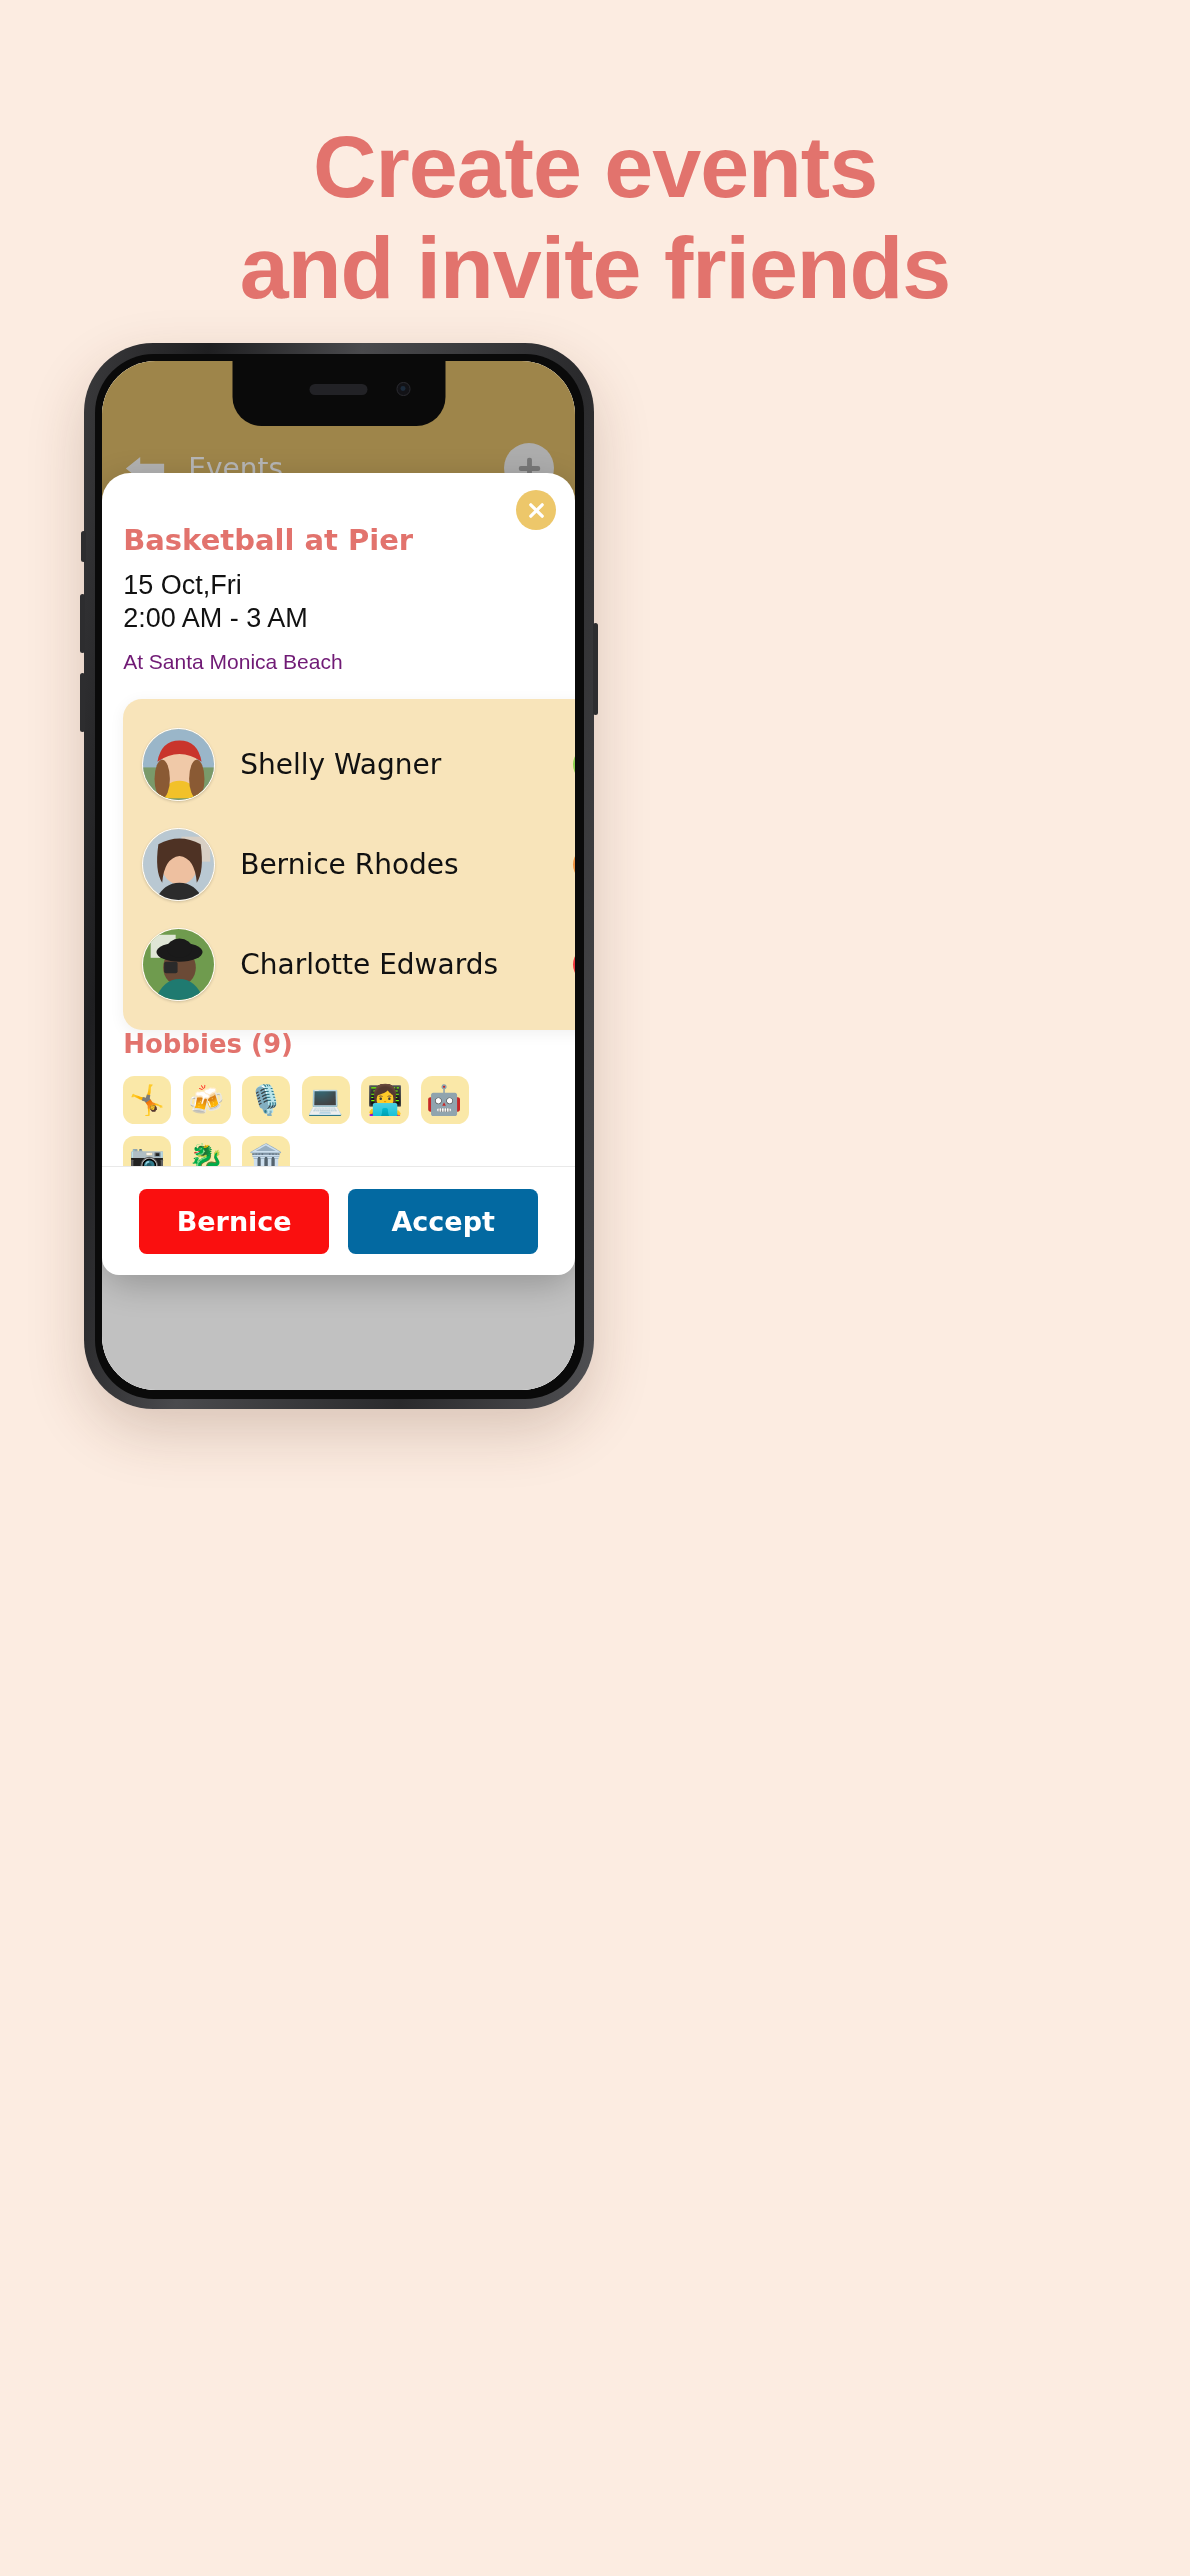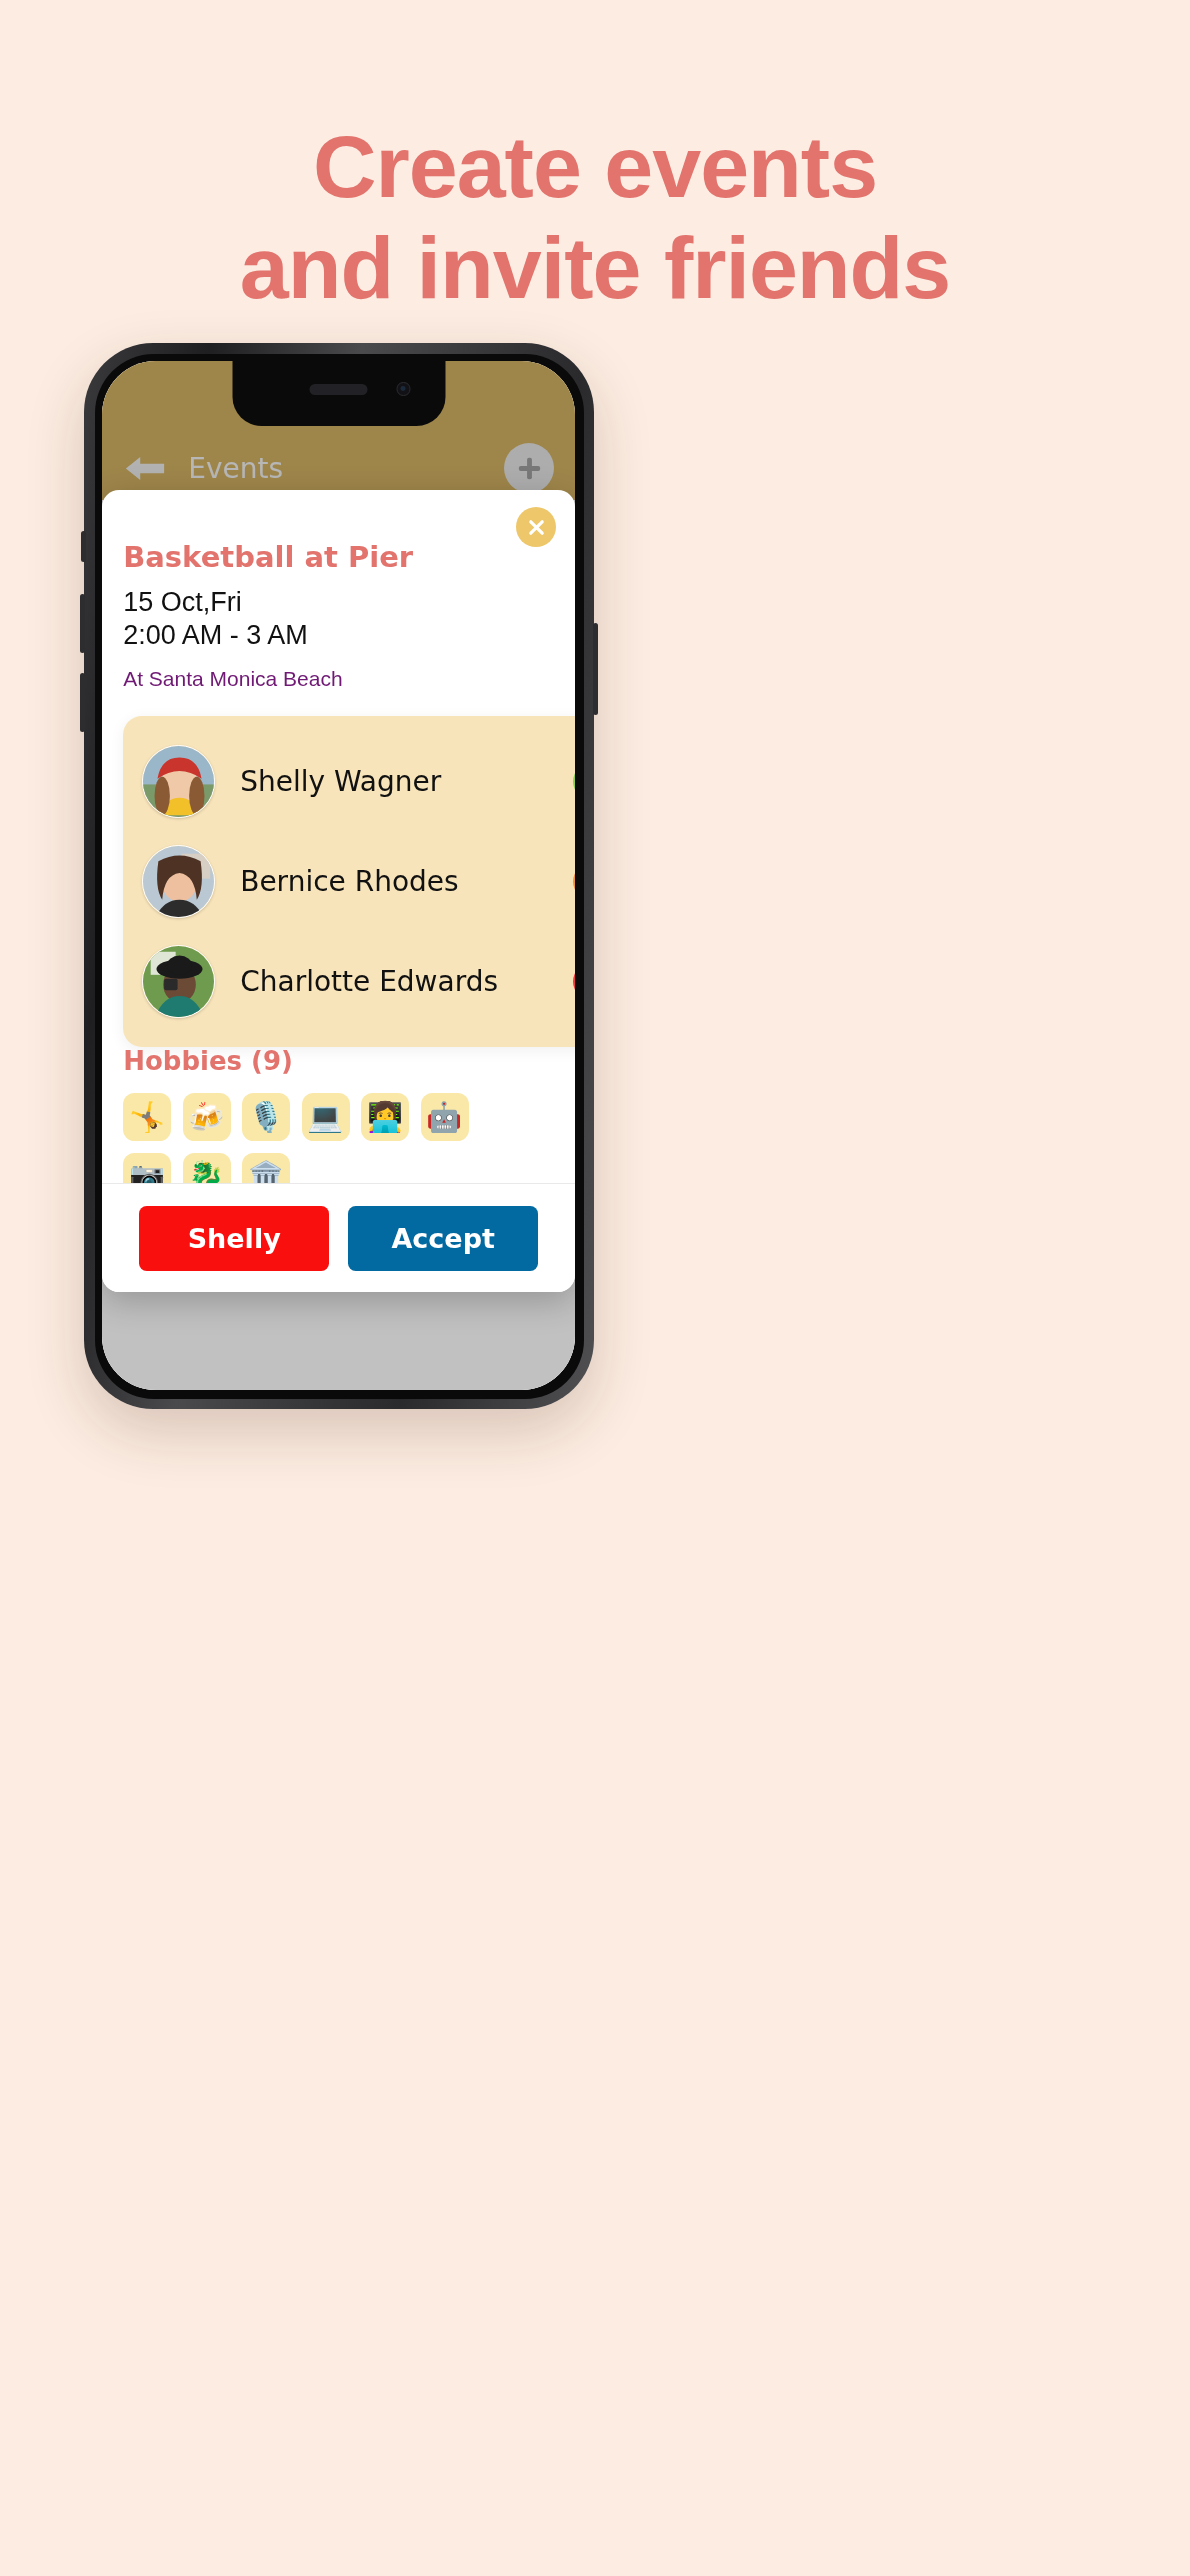--- a/index.html
+++ b/index.html
@@ -132,23 +132,23 @@
     position:absolute; right:0; width:13.4px; height:58px;
     background:#ee1c1c; border-radius:6.7px 0 0 6.7px;
   }
 
   
   .dim { position:absolute; inset:0; background:rgba(60,60,60,0.28); z-index:10; }
 
   
   .modal {
     position:absolute; z-index:20;
-    left:0px; top:129px; width:473px; height:802px;
+    left:0px; top:112px; width:473px; height:802px;
     background:#ffffff;
-    border-radius:17px;
+    border-radius:28px;
     box-shadow:0 9.6px 33px rgba(0,0,0,0.22);
     overflow:visible;
   }
   .close-btn {
     position:absolute; right:19px; top:17px;
     width:40px; height:40px; border-radius:50%;
     background:#edc76a;
     display:flex; align-items:center; justify-content:center;
   }
   .close-btn svg { display:block; }
@@ -373,21 +373,21 @@
                 <div class="hob">💻</div>
                 <div class="hob">👩‍💻</div>
                 <div class="hob">🤖</div>
                 <div class="hob">📷</div>
                 <div class="hob">🐉</div>
                 <div class="hob">🏛️</div>
               </div>
             </div>
 
             <div class="actions">
-              <button class="act-btn act-decline">Shelly</button>
+              <button class="act-btn act-decline">Bernice</button>
               <button class="act-btn act-accept">Accept</button>
             </div>
 
           </div>
 
         </div>
       </div>
     </div>
   </div>
 

